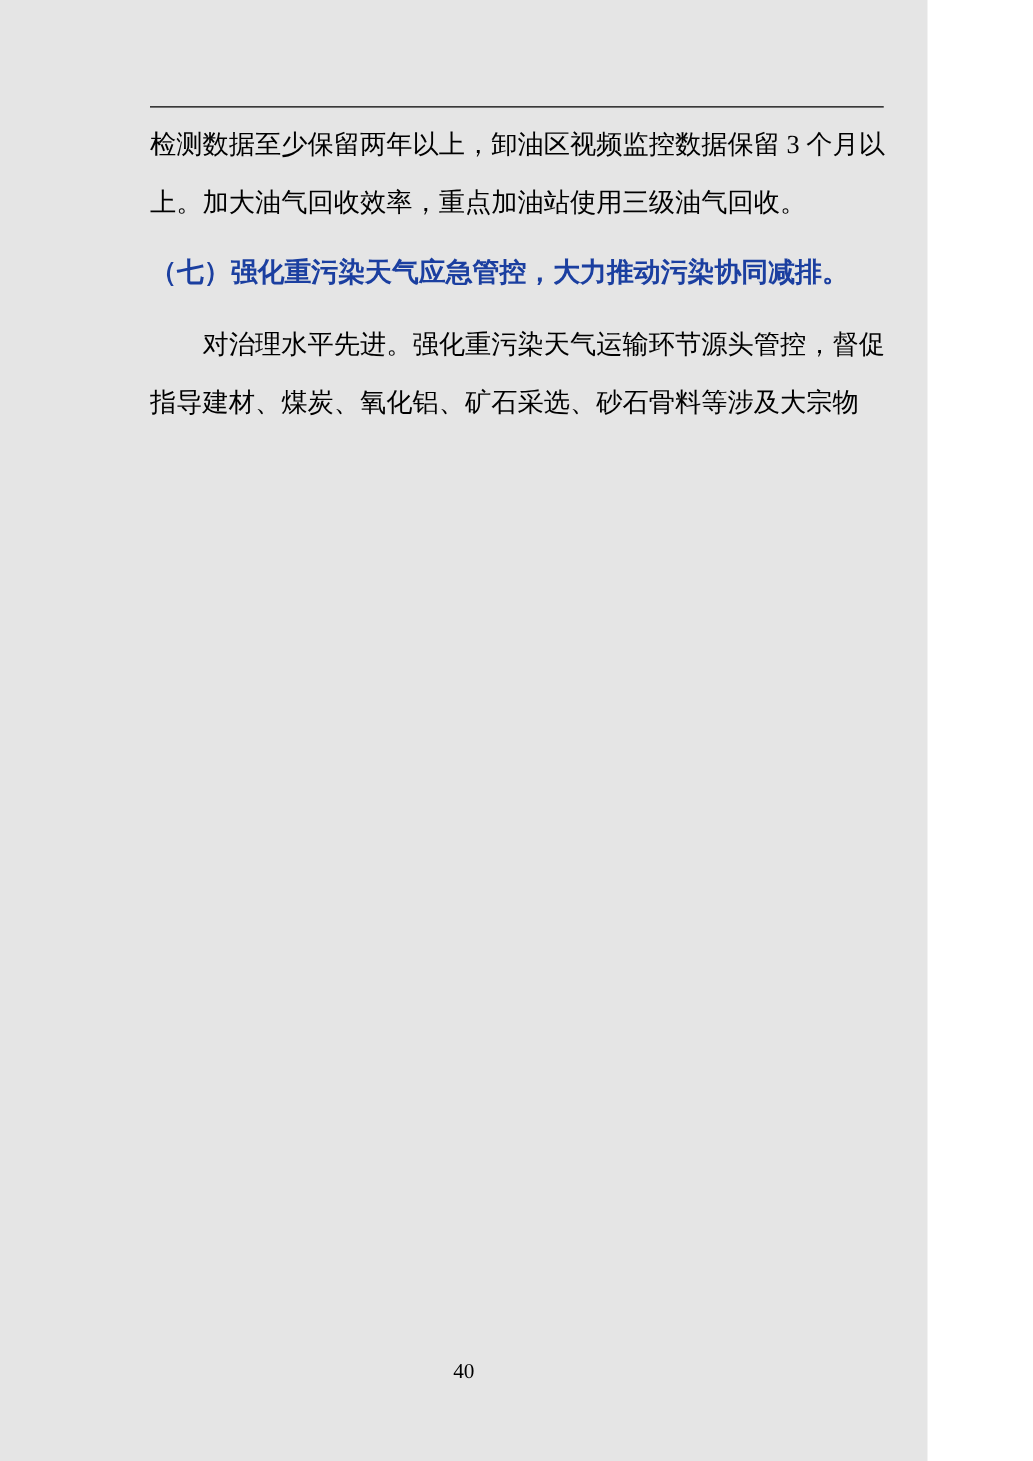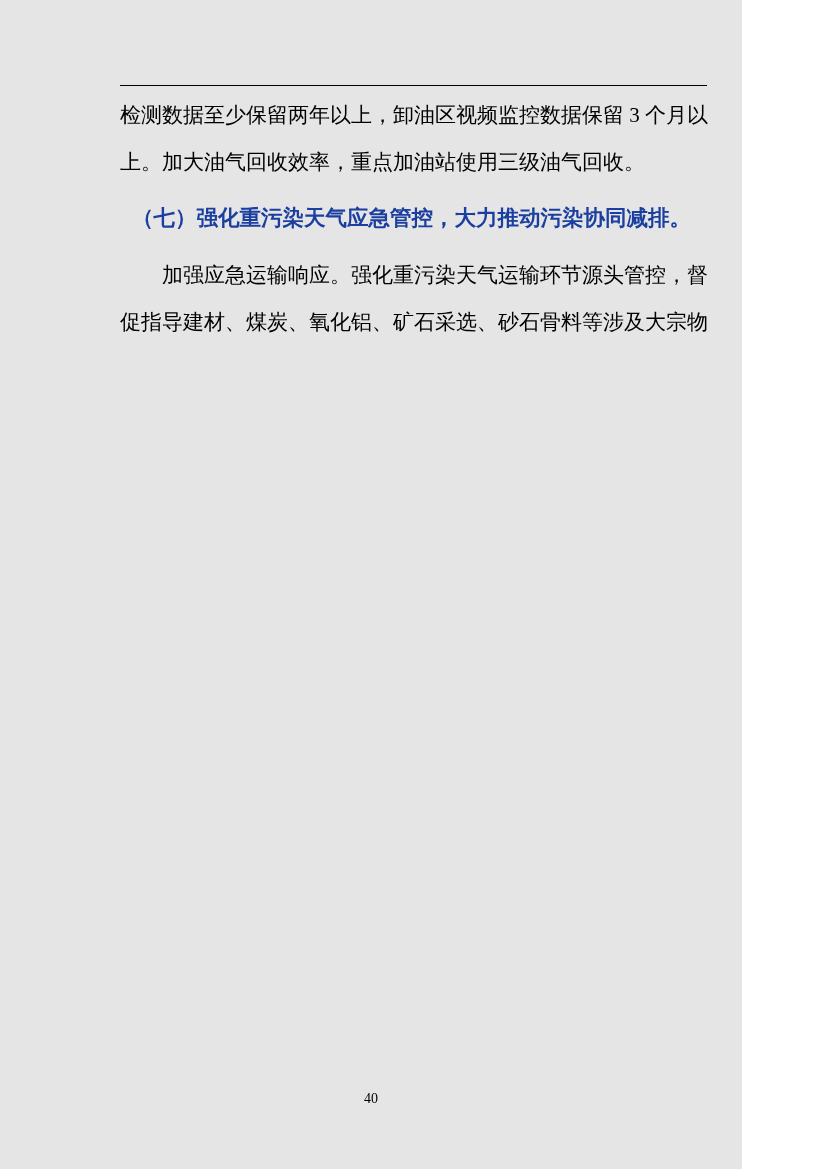--- a/index.html
+++ b/index.html
@@ -35,48 +35,48 @@
     font-size: 21px;
     line-height: 47px;
     text-align: justify;
     text-justify: inter-ideograph;
     text-indent: 2em;
   }
   .para.no-indent {
     text-indent: 0;
   }
   .section-heading {
-    margin: 9px 0 10px 12px;
+    margin: 9px 0 10px 0;
     font-size: 21.5px;
     line-height: 47px;
     font-weight: bold;
     color: #1b3fa0;
     text-align: justify;
   }
   .page-number {
     position: absolute;
     bottom: 62px;
     left: 0;
     width: 100%;
     text-align: center;
-    font-size: 14px;
+    font-size: 17px;
     font-family: "Liberation Serif", "DejaVu Serif", serif;
     color: #000000;
   }
 </style>
 </head>
 <body>
 
 <div class="page">
   <div class="header-rule"></div>
 
   <div class="body-text">
     <p class="para no-indent">检测数据至少保留两年以上，卸油区视频监控数据保留 3 个月以上。加大油气回收效率，重点加油站使用三级油气回收。</p>
 
     <h2 class="section-heading">（七）强化重污染天气应急管控，大力推动污染协同减排。</h2>
 
 
 
-    <p class="para">加强应急运输响应。强化重污染天气运输环节源头管控，督促指导建材、煤炭、氧化铝、矿石采选、砂石骨料等涉及大宗物</p>
+    <p class="para">对治理水平先进。强化重污染天气运输环节源头管控，督促指导建材、煤炭、氧化铝、矿石采选、砂石骨料等涉及大宗物</p>
   </div>
 
   <div class="page-number">40</div>
 </div>
 
 </body></html>

